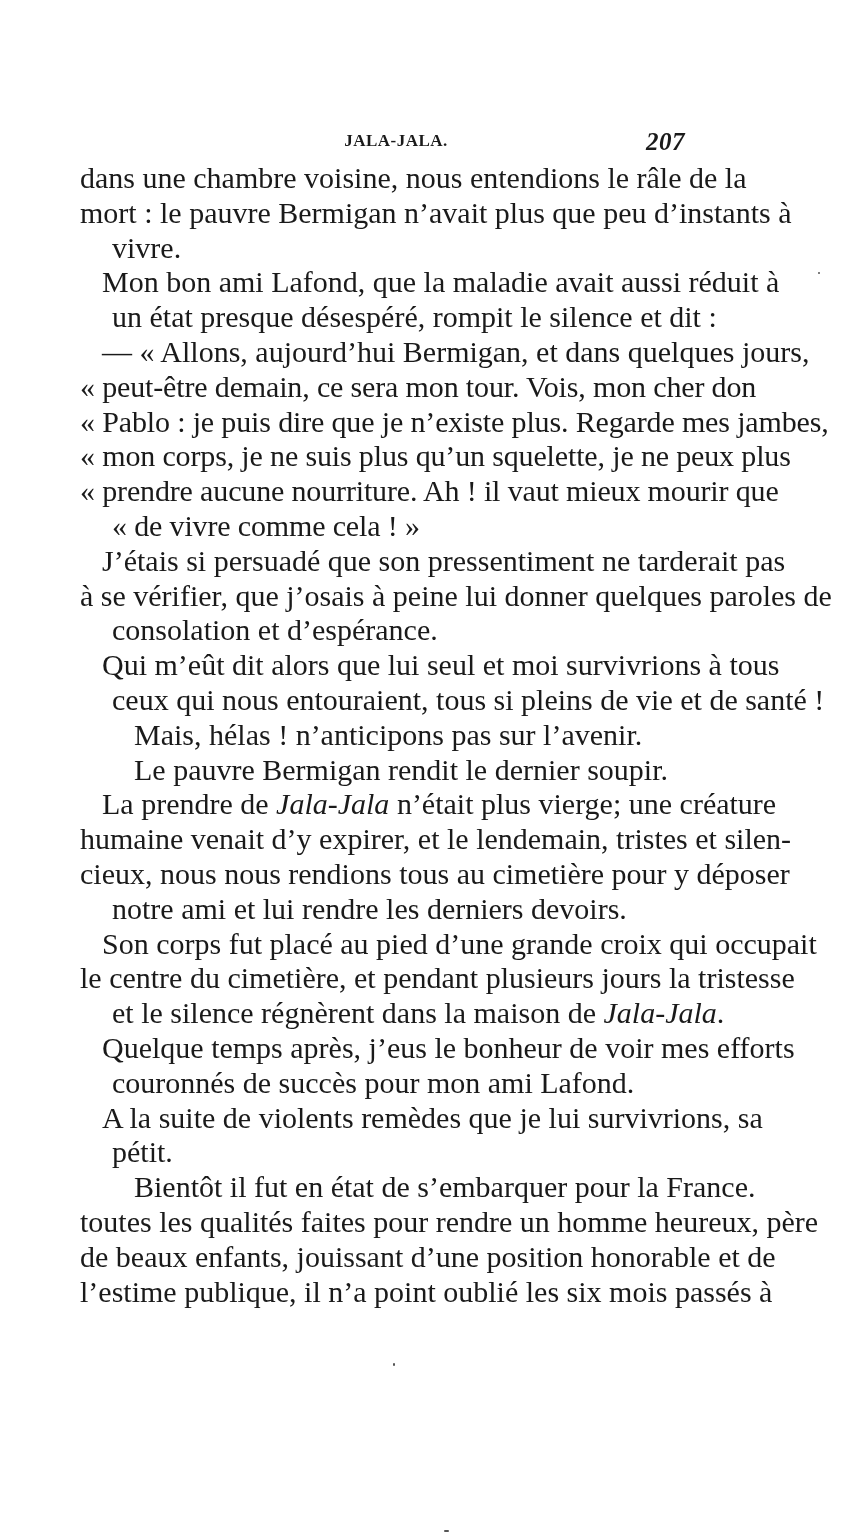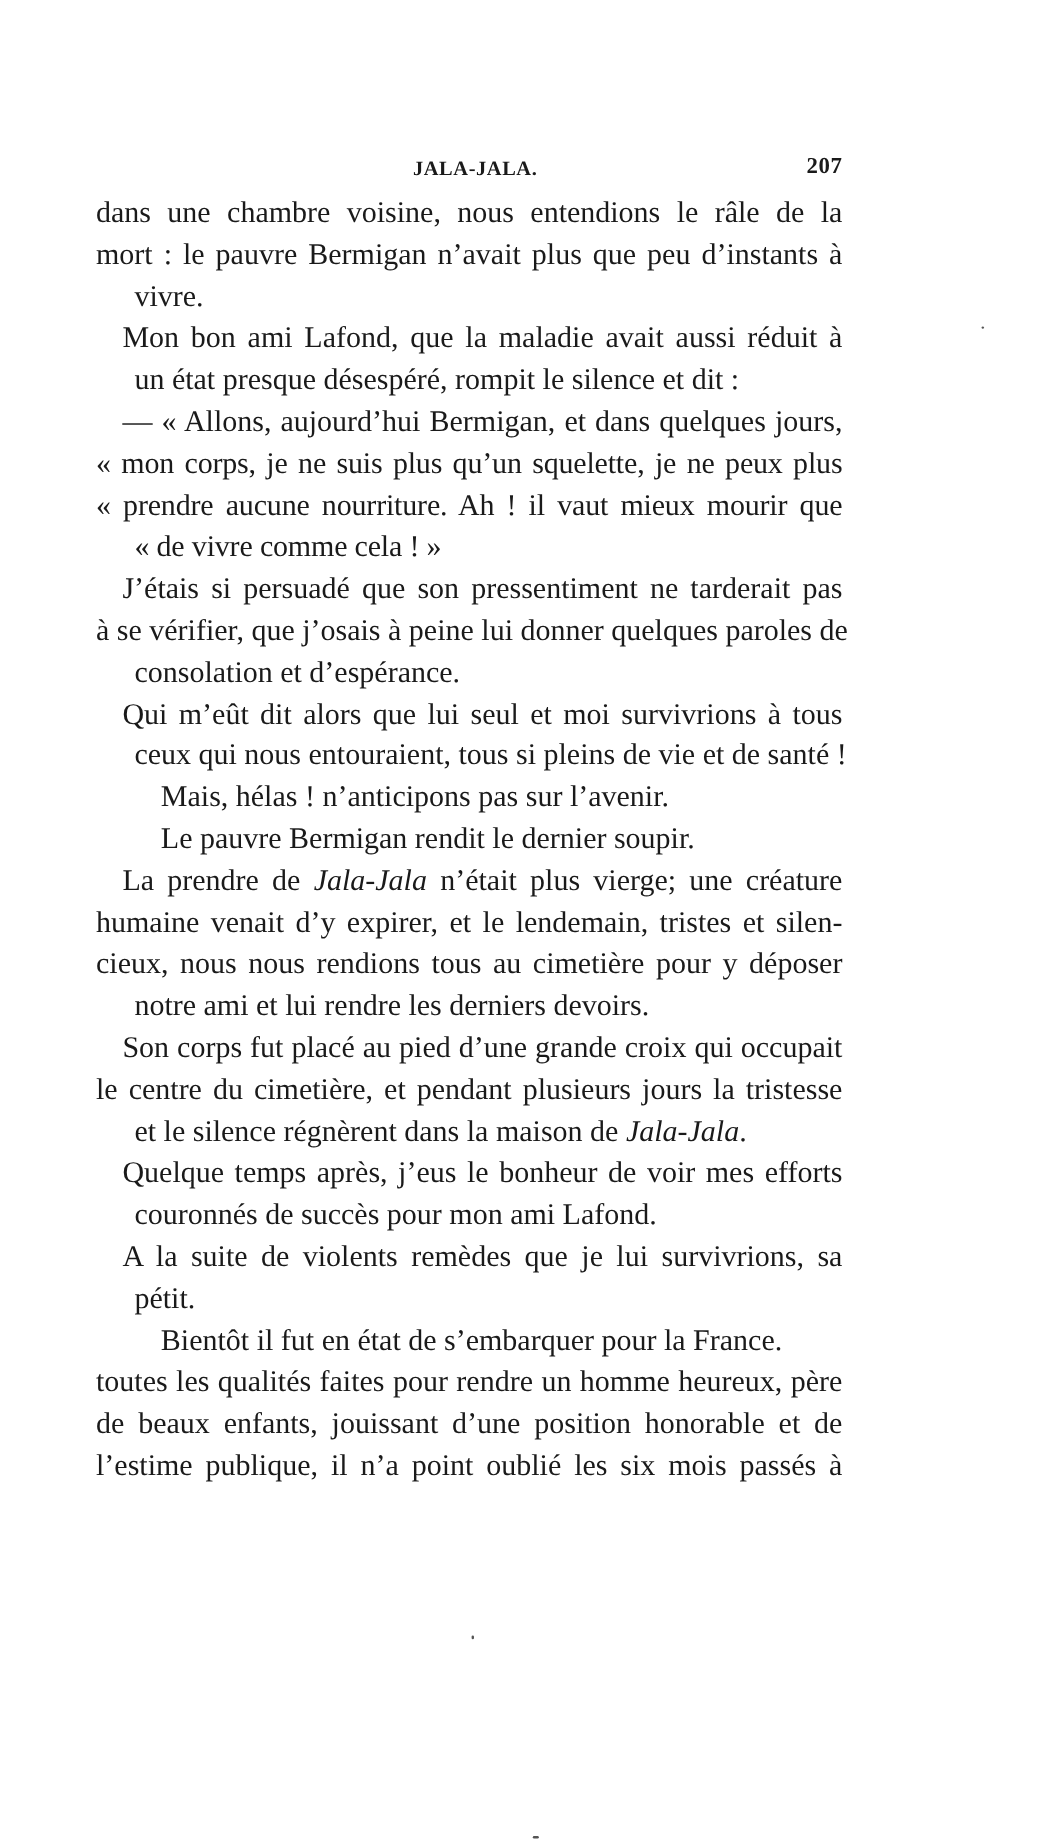--- a/index.html
+++ b/index.html
@@ -7,22 +7,22 @@
     .page {
       position: absolute; left: 80px; top: 125px; width: 622px;
       font-family: "Liberation Serif", "DejaVu Serif", serif;
       color: #1a1a1a;
     }
     .header {
       position: relative; height: 36px;
       font-weight: bold; font-size: 17px; letter-spacing: 0.5px;
     }
     .running-title { position: absolute; left: 0; right: 0; top: 6px; text-align: center; padding-left: 10px; }
-    .page-number { position: absolute; right: 0; top: 3px; font-size: 19px; }
-    .body { font-size: 25px; line-height: 34.8px; }
+    .page-number { position: absolute; right: 17px; top: 3px; font-size: 25px; font-style: italic; }
+    .body { font-size: 30px; line-height: 34.8px; }
     .line { display: block; white-space: nowrap; text-align: justify; text-align-last: justify; height: 34.8px; }
     .line.last { text-align-last: left; margin-left: 32px; }
     .line.indent { padding-left: 22px; }
     .line.quote { letter-spacing: -0.15px; }
     em { font-style: italic; }
     .speck { position: absolute; background: #555; border-radius: 1px; }
   </style>
 </head>
 <body>
 
@@ -31,20 +31,22 @@
     <span class="running-title">JALA-JALA.</span>
     <span class="page-number">207</span>
   </div>
   <div class="body" id="body-text">
       <span class="line">dans une chambre voisine, nous entendions le râle de la</span>
       <span class="line">mort : le pauvre Bermigan n’avait plus que peu d’instants à</span>
       <span class="line last">vivre.</span>
       <span class="line indent">Mon bon ami Lafond, que la maladie avait aussi réduit à</span>
       <span class="line last">un état presque désespéré, rompit le silence et dit :</span>
       <span class="line indent">— « Allons, aujourd’hui Bermigan, et dans quelques jours,</span>
+      <span class="line quote">« peut-être demain, ce sera mon tour. Vois, mon cher don</span>
+      <span class="line quote">« Pablo : je puis dire que je n’existe plus. Regarde mes jambes,</span>
       <span class="line quote">« mon corps, je ne suis plus qu’un squelette, je ne peux plus</span>
       <span class="line quote">« prendre aucune nourriture. Ah ! il vaut mieux mourir que</span>
       <span class="line last quote">« de vivre comme cela ! »</span>
       <span class="line indent">J’étais si persuadé que son pressentiment ne tarderait pas</span>
       <span class="line">à se vérifier, que j’osais à peine lui donner quelques paroles de</span>
       <span class="line last">consolation et d’espérance.</span>
       <span class="line indent">Qui m’eût dit alors que lui seul et moi survivrions à tous</span>
       <span class="line last">ceux qui nous entouraient, tous si pleins de vie et de santé !</span>
       <span class="line indent last">Mais, hélas ! n’anticipons pas sur l’avenir.</span>
       <span class="line indent last">Le pauvre Bermigan rendit le dernier soupir.</span>

